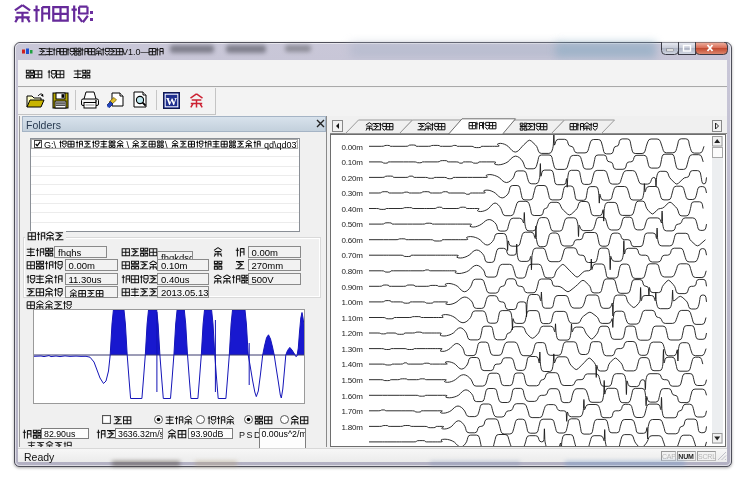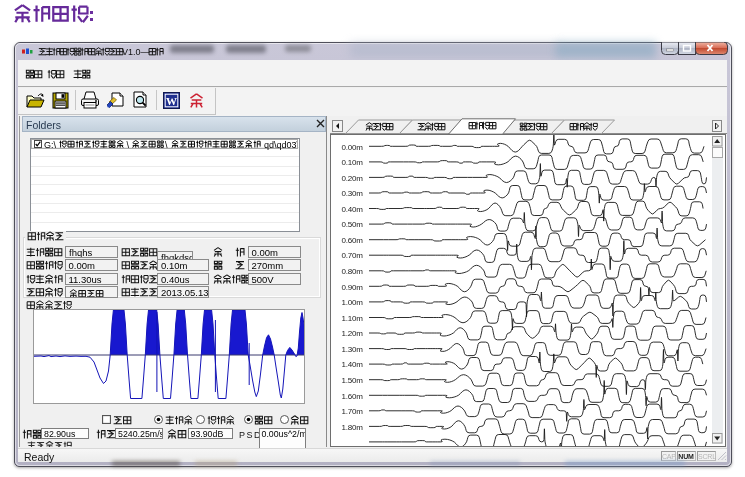--- a/index.html
+++ b/index.html
@@ -259,21 +259,21 @@
 <div class="abs" style="left:212.5px;top:246.7px">
     <svg width="10" height="10" viewBox="0 0 10.00 10" style="color:#111;display:block" stroke-width="1.05">
       <use href="#g6" x="0.00"></use>
     </svg>
   </div>
 <div class="abs" style="left:235px;top:246.7px">
     <svg width="10" height="10" viewBox="0 0 10.00 10" style="color:#111;display:block" stroke-width="1.05">
       <use href="#g4" x="0.00"></use>
     </svg>
   </div>
-<div class="fld" style="left:65px;top:245.5px;width:53px;height:12px">fhqhs</div>
+<div class="fld" style="left:54px;top:245.5px;width:53px;height:12px">fhqhs</div>
 <div class="fld" style="left:157.0px;top:251px;width:36px;height:12px">fhqkdsg</div>
 <div class="fld" style="left:247.5px;top:245.5px;width:53px;height:12px">0.00m</div>
 <div class="abs" style="left:25.5px;top:260.2px">
     <svg width="37" height="10" viewBox="0 0 38.74 10" style="color:#111;display:block" stroke-width="1.05">
       <use href="#g0" x="0.00"></use>
       <use href="#g5" x="9.58"></use>
       <use href="#g4" x="19.16"></use>
       <use href="#g2" x="28.74"></use>
     </svg>
   </div>
@@ -438,21 +438,21 @@
 <div class="abs" style="left:95.5px;top:429px">
     <svg width="10" height="10" viewBox="0 0 10.00 10" style="color:#111;display:block" stroke-width="1.05">
       <use href="#g4" x="0.00"></use>
     </svg>
   </div>
 <div class="abs" style="left:105.5px;top:429px">
     <svg width="10" height="10" viewBox="0 0 10.00 10" style="color:#111;display:block" stroke-width="1.05">
       <use href="#g3" x="0.00"></use>
     </svg>
   </div>
-<div class="wfld" style="left:115px;top:427.5px;width:47.5px;height:11.5px">5240.25m/s</div>
+<div class="wfld" style="left:115px;top:427.5px;width:47.5px;height:11.5px">3636.32m/s</div>
 <div class="abs" style="left:166.5px;top:429px">
     <svg width="10" height="10" viewBox="0 0 10.00 10" style="color:#111;display:block" stroke-width="1.05">
       <use href="#g6" x="0.00"></use>
     </svg>
   </div>
 <div class="abs" style="left:176.5px;top:429px">
     <svg width="10" height="10" viewBox="0 0 10.00 10" style="color:#111;display:block" stroke-width="1.05">
       <use href="#g0" x="0.00"></use>
     </svg>
   </div>

